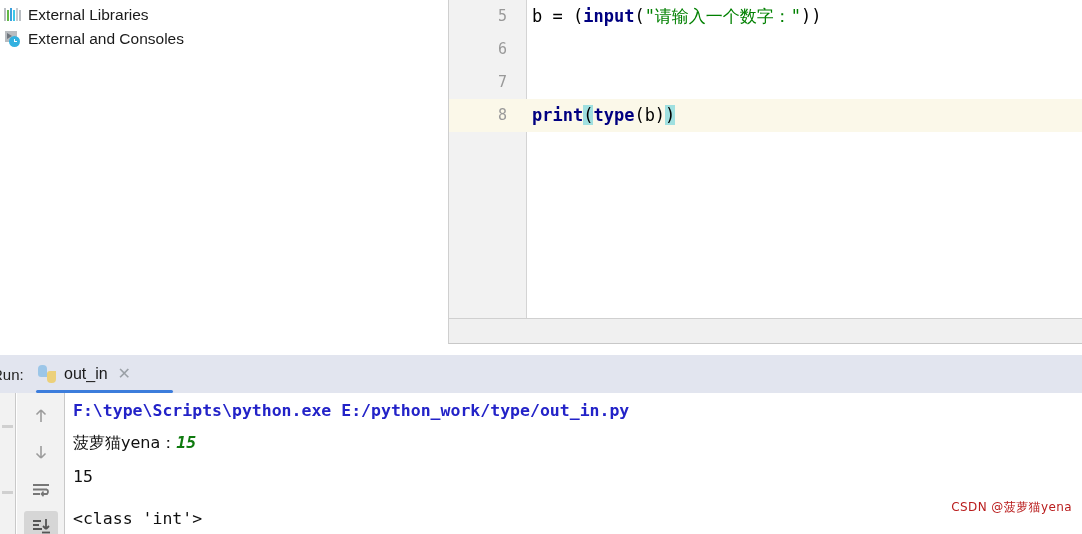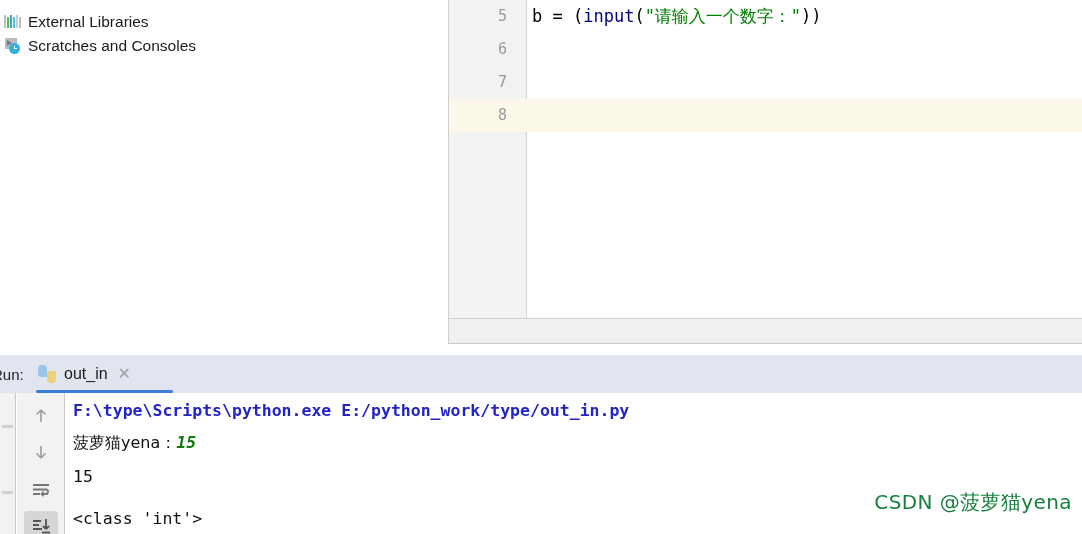--- a/index.html
+++ b/index.html
@@ -11,21 +11,21 @@
   }
   #root {
     position: relative;
     width: 1082px; height: 534px;
     background: #ffffff;
   }
 
   
   #project-tree {
     position: absolute;
-    left: 0; top: 11px;
+    left: 0; top: 4px;
     width: 448px; height: 292px;
     background: #ffffff;
     overflow: hidden;
   }
   .tree-row {
     position: absolute;
     left: 0;
     height: 22px;
     display: flex;
     align-items: center;
@@ -117,21 +117,21 @@
     text-align: right;
     color: #999999;
     font-family: "DejaVu Sans Mono", "Liberation Mono", monospace;
     font-size: 15px;
   }
   .code-text {
     position: absolute;
     left: 83px;
     color: #000000;
   }
-  .k-fn   { color: #000080; }
+  .k-fn   { color: #000080; font-weight: bold; }
   .k-str  { color: #008000; }
   .k-plain{ color: #000000; }
   .brk-hl { background: #9fe0e0; }
 
   #editor-bottom-strip {
     position: absolute;
     left: 448px; top: 318px;
     width: 634px; height: 26px;
     background: #f0f0f0;
     border-left: 1px solid #cfcfcf;
@@ -261,22 +261,22 @@
   }
   .c-cmd   { color: #2323c8; }
   .c-out   { color: #101010; }
   .c-in    { color: #0e7a0e; font-style: italic; font-weight: bold; }
   .c-cn    { color: #101010; font-family: "DejaVu Sans", "Liberation Sans", sans-serif; font-size: 16px; }
 
   
   #watermark {
     position: absolute;
     right: 10px; bottom: 18px;
-    font-size: 20px;
-    color: #15803d;
+    font-size: 12px;
+    color: #b91c1c;
     font-family: "DejaVu Sans", "Liberation Sans", sans-serif;
     letter-spacing: 0.4px;
   }
 </style>
 </head>
 <body>
 
 <div id="root">
 
   <div id="project-tree">
@@ -293,34 +293,34 @@
         </span>
       </span>
       <span class="tree-label">External Libraries</span>
     </div>
 
     <div class="tree-row" style="top:24px;">
       <span class="tree-icon">
         <span class="scratch-page"></span>
         <span class="scratch-clock"></span>
       </span>
-      <span class="tree-label">Scratches and Consoles</span>
+      <span class="tree-label">External and Consoles</span>
     </div>
 
   </div>
 
   <div id="editor-divider-v"></div>
 
   <div id="editor-pane">
     <div id="gutter"></div>
     <div class="code-area" id="code-area">
         <div class="code-line" style="top: 0px;"><span class="ln">5</span><span class="code-text"><span class="k-plain">b = (</span><span class="k-fn">input</span><span class="k-plain">(</span><span class="k-str">"请输入一个数字："</span><span class="k-plain">))</span></span></div>
         <div class="code-line" style="top: 33px;"><span class="ln">6</span></div>
         <div class="code-line" style="top: 66px;"><span class="ln">7</span></div>
-        <div class="code-line current" style="top: 99px;"><span class="ln">8</span></div>
+        <div class="code-line current" style="top: 99px;"><span class="ln">8</span><span class="code-text"><span class="k-fn">print</span><span class="k-plain brk-hl">(</span><span class="k-fn">type</span><span class="k-plain">(b)</span><span class="k-plain brk-hl">)</span></span></div>
       </div>
   </div>
   <div id="editor-bottom-strip"></div>
 
   <div id="run-panel">
 
     <div id="run-header">
       <span id="run-label">Run:</span>
 
       <div id="run-tab">

